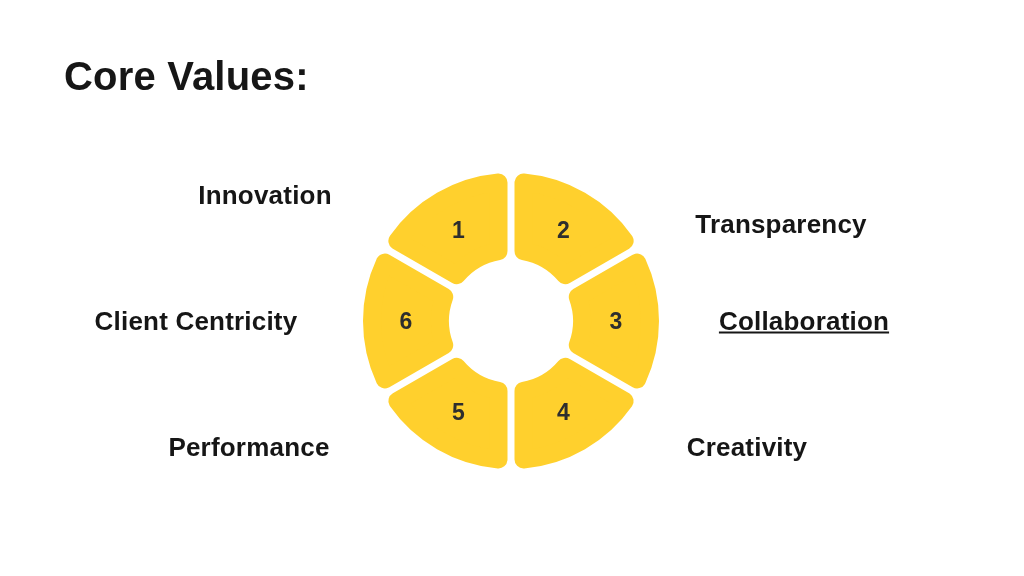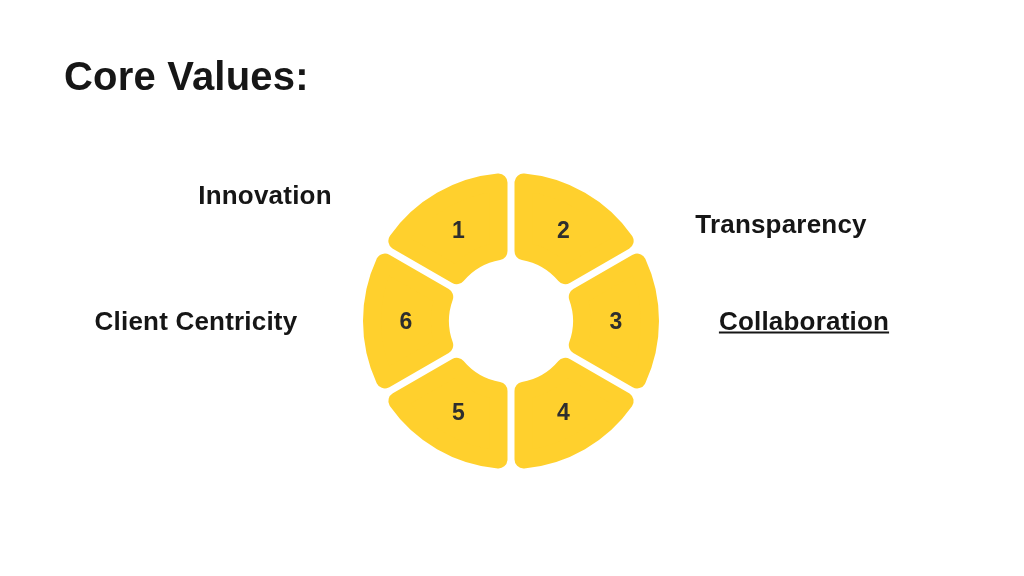--- a/index.html
+++ b/index.html
@@ -63,15 +63,17 @@
       <text x="563.50" y="411.93" text-anchor="middle" dominant-baseline="central" fill="#2E2E2E" font-family="&quot;Liberation Sans&quot;, sans-serif" font-size="23" font-weight="800">4</text>
       <path d="M 397.36 401.04 A 139 139 0 0 0 498.50 459.44 L 498.50 390.89 A 71 71 0 0 1 456.72 366.77 Z" fill="#FFD02D" stroke="#FFD02D" stroke-width="18" stroke-linejoin="round"></path>
       <text x="458.50" y="411.93" text-anchor="middle" dominant-baseline="central" fill="#2E2E2E" font-family="&quot;Liberation Sans&quot;, sans-serif" font-size="23" font-weight="800">5</text>
       <path d="M 384.86 262.61 A 139 139 0 0 0 384.86 379.39 L 444.22 345.12 A 71 71 0 0 1 444.22 296.88 Z" fill="#FFD02D" stroke="#FFD02D" stroke-width="18" stroke-linejoin="round"></path>
       <text x="406.00" y="321.00" text-anchor="middle" dominant-baseline="central" fill="#2E2E2E" font-family="&quot;Liberation Sans&quot;, sans-serif" font-size="23" font-weight="800">6</text>
     </svg>
 
   <div class="wheel-label pos-top-left">Innovation</div>
   <div class="wheel-label pos-top-right">Transparency</div>
   <div class="wheel-label pos-right">Collaboration</div>
+  <div class="wheel-label pos-bottom-right">Creativity</div>
+  <div class="wheel-label pos-bottom-left">Performance</div>
   <div class="wheel-label pos-left">Client Centricity</div>
 
 </div>
 
 </body></html>

